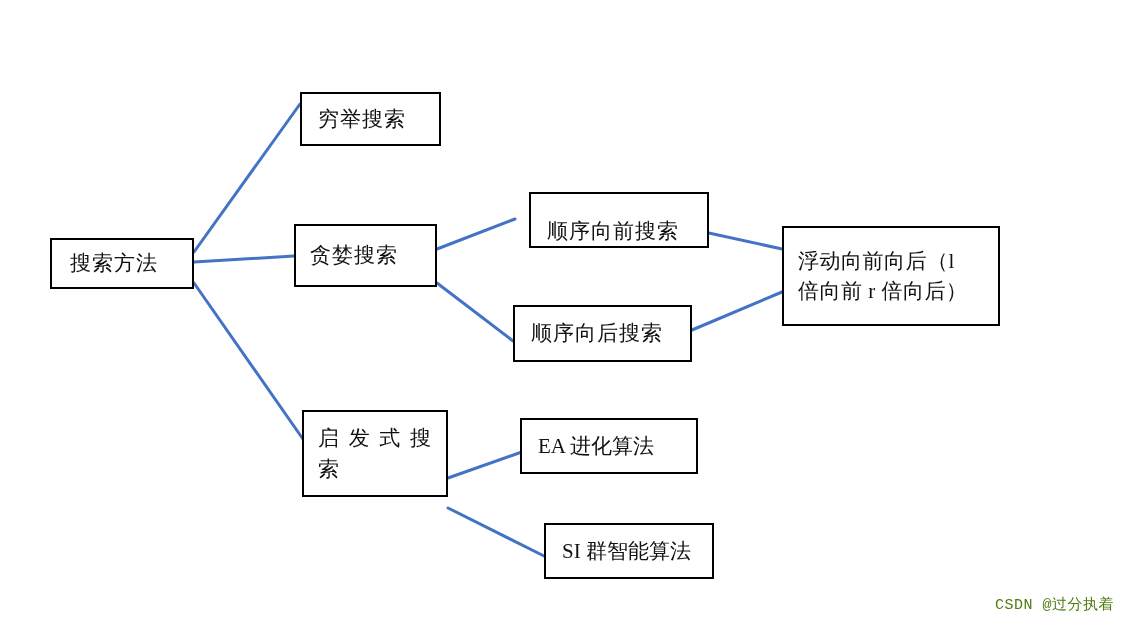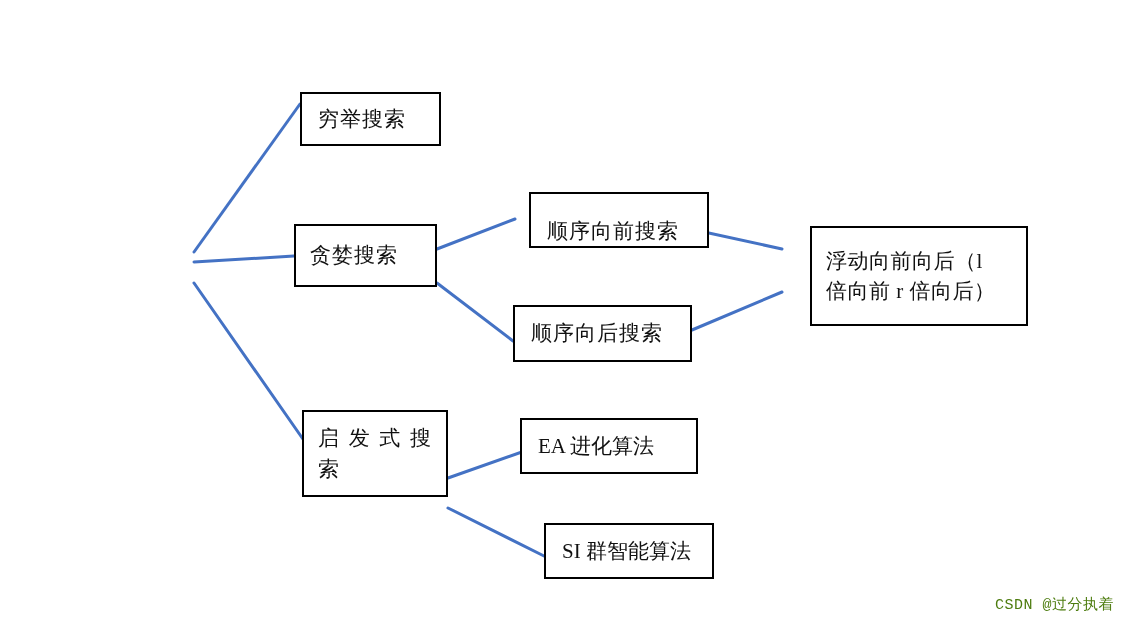--- a/index.html
+++ b/index.html
@@ -69,21 +69,21 @@
   #node-sbs { left: 513px; top: 305px; width: 179px; height: 57px; }
   #node-sbs .label { font-size: 21px; padding-left: 16px; letter-spacing: 1px; }
 
   #node-ea { left: 520px; top: 418px; width: 178px; height: 56px; }
   #node-ea .label { font-size: 21px; padding-left: 16px; }
 
   #node-si { left: 544px; top: 523px; width: 170px; height: 56px; }
   #node-si .label { font-size: 21px; padding-left: 16px; }
 
   
-  #node-floating { left: 782px; top: 226px; width: 218px; height: 100px; margin-left: 28px; }
+  #node-floating { left: 782px; top: 226px; width: 218px; height: 100px; }
   #node-floating .label {
     font-size: 21px;
     padding: 0 14px;
     letter-spacing: 0.5px;
   }
   #node-floating .label .l1,
   #node-floating .label .l2 { display: block; }
 
   #watermark {
     position: absolute;
@@ -109,20 +109,23 @@
       <line x1="194" y1="283" x2="305" y2="442"></line>
       <line x1="437" y1="249" x2="515" y2="219"></line>
       <line x1="437" y1="283" x2="513" y2="341"></line>
       <line x1="695" y1="230" x2="782" y2="249"></line>
       <line x1="692" y1="330" x2="782" y2="292"></line>
       <line x1="448" y1="478" x2="536" y2="447"></line>
       <line x1="448" y1="508" x2="544" y2="556"></line>
     </g>
   </svg>
 
+  <div class="node" id="node-root">
+    <span class="label">搜索方法</span>
+  </div>
 
   <div class="node" id="node-exhaustive">
     <span class="label">穷举搜索</span>
   </div>
 
   <div class="node" id="node-greedy">
     <span class="label">贪婪搜索</span>
   </div>
 
   <div class="node" id="node-heuristic">

